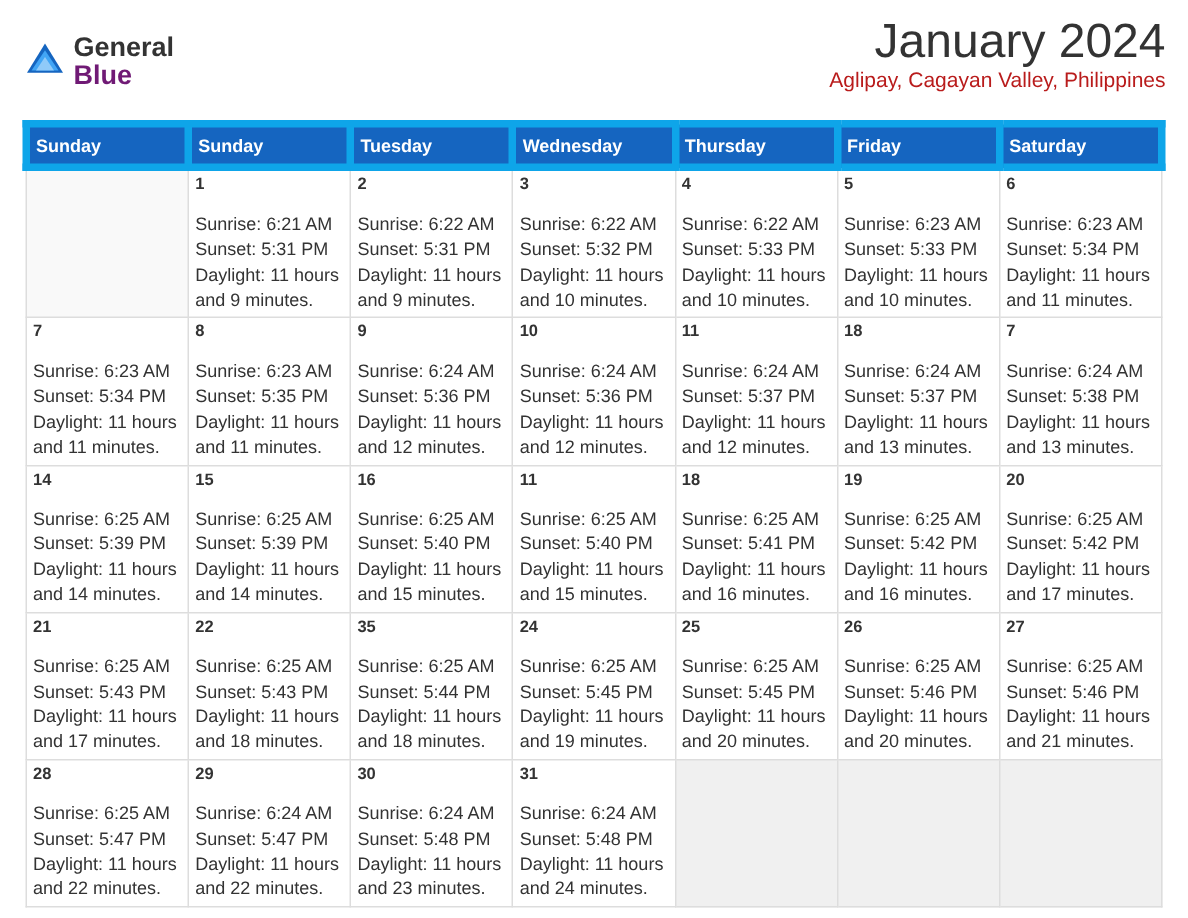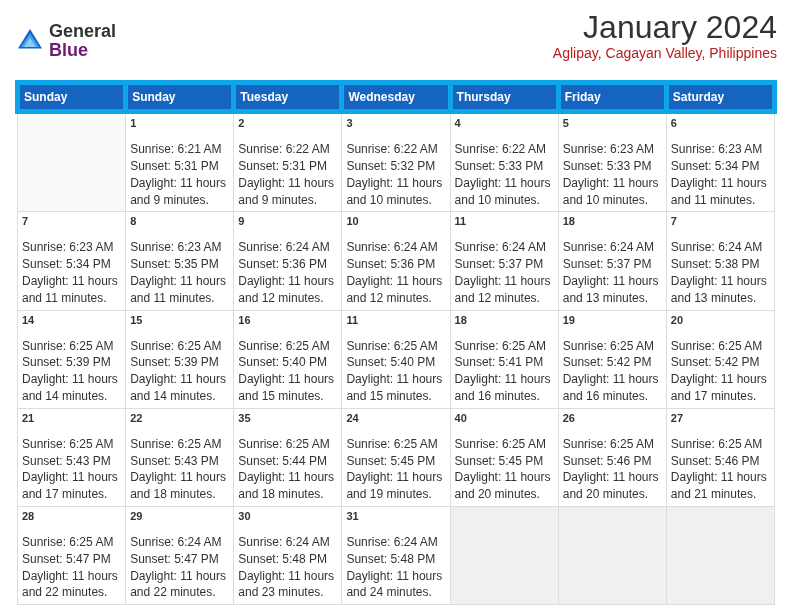--- a/index.html
+++ b/index.html
@@ -222,21 +222,21 @@
           </td>
           <td>
             <span class="day-num">35</span>
             <div class="day-info">Sunrise: 6:25 AM<br>Sunset: 5:44 PM<br>Daylight: 11 hours and 18 minutes.</div>
           </td>
           <td>
             <span class="day-num">24</span>
             <div class="day-info">Sunrise: 6:25 AM<br>Sunset: 5:45 PM<br>Daylight: 11 hours and 19 minutes.</div>
           </td>
           <td>
-            <span class="day-num">40</span>
+            <span class="day-num">25</span>
             <div class="day-info">Sunrise: 6:25 AM<br>Sunset: 5:45 PM<br>Daylight: 11 hours and 20 minutes.</div>
           </td>
           <td>
             <span class="day-num">26</span>
             <div class="day-info">Sunrise: 6:25 AM<br>Sunset: 5:46 PM<br>Daylight: 11 hours and 20 minutes.</div>
           </td>
           <td>
             <span class="day-num">27</span>
             <div class="day-info">Sunrise: 6:25 AM<br>Sunset: 5:46 PM<br>Daylight: 11 hours and 21 minutes.</div>
           </td>

